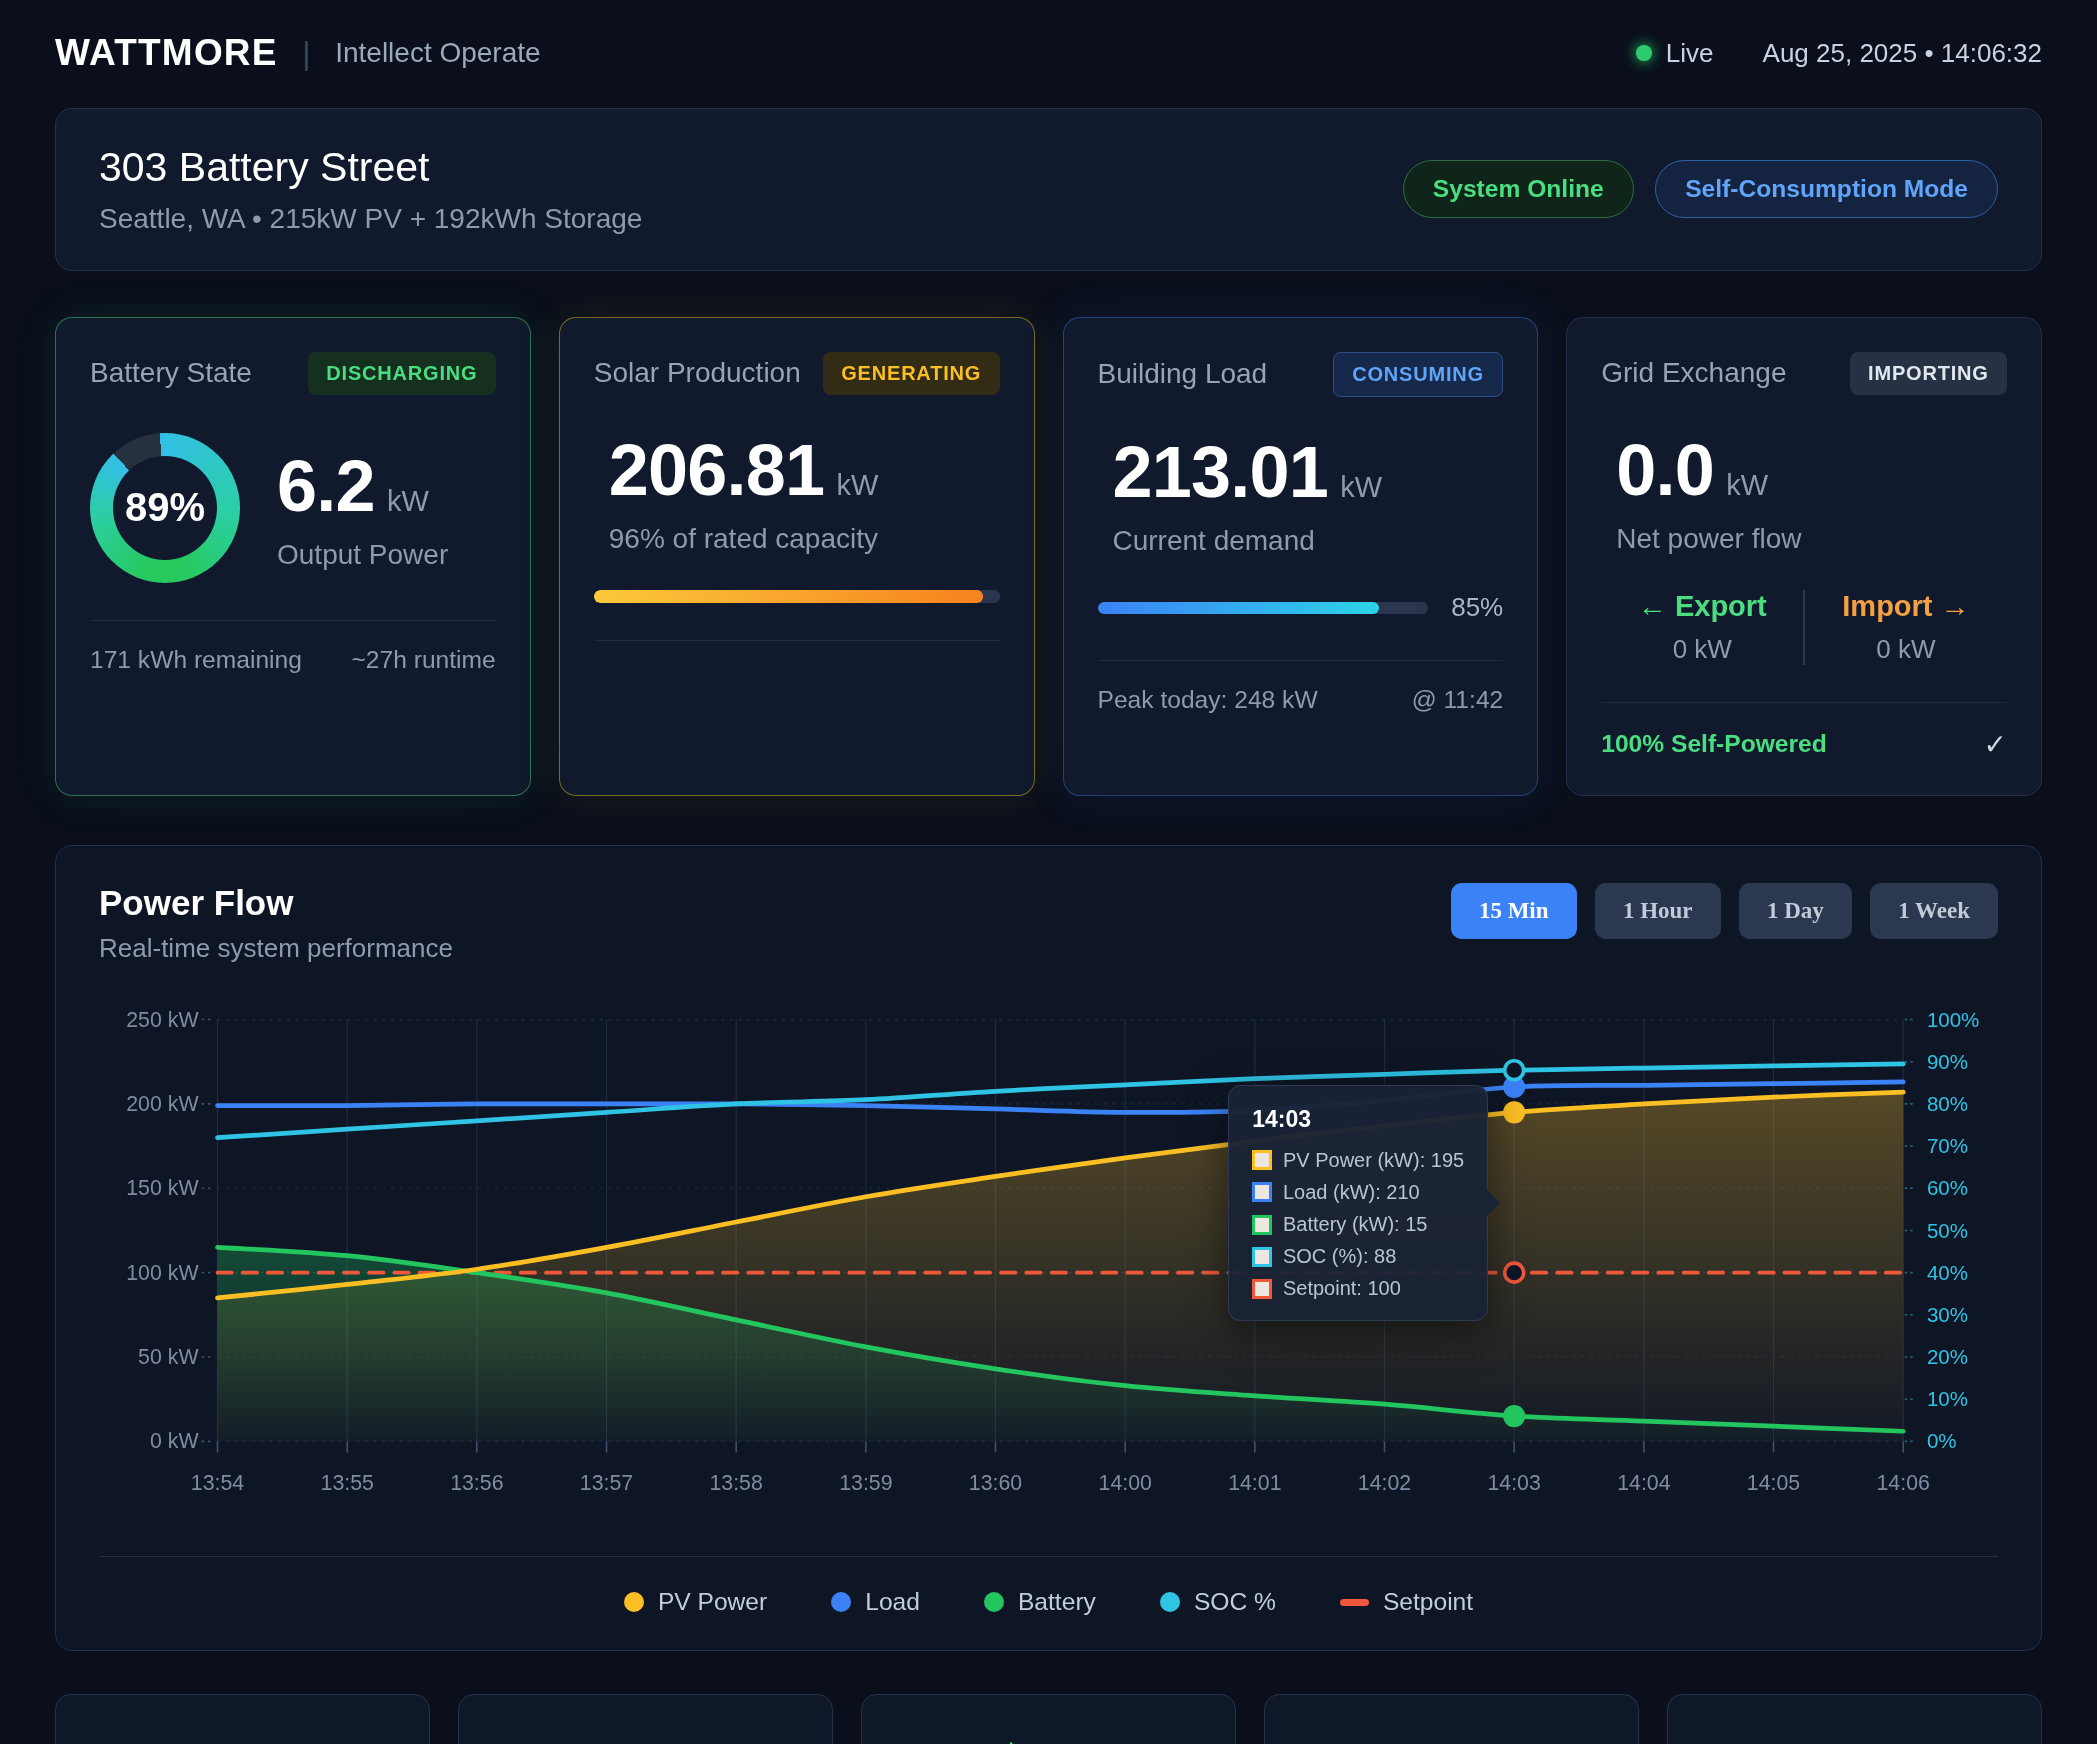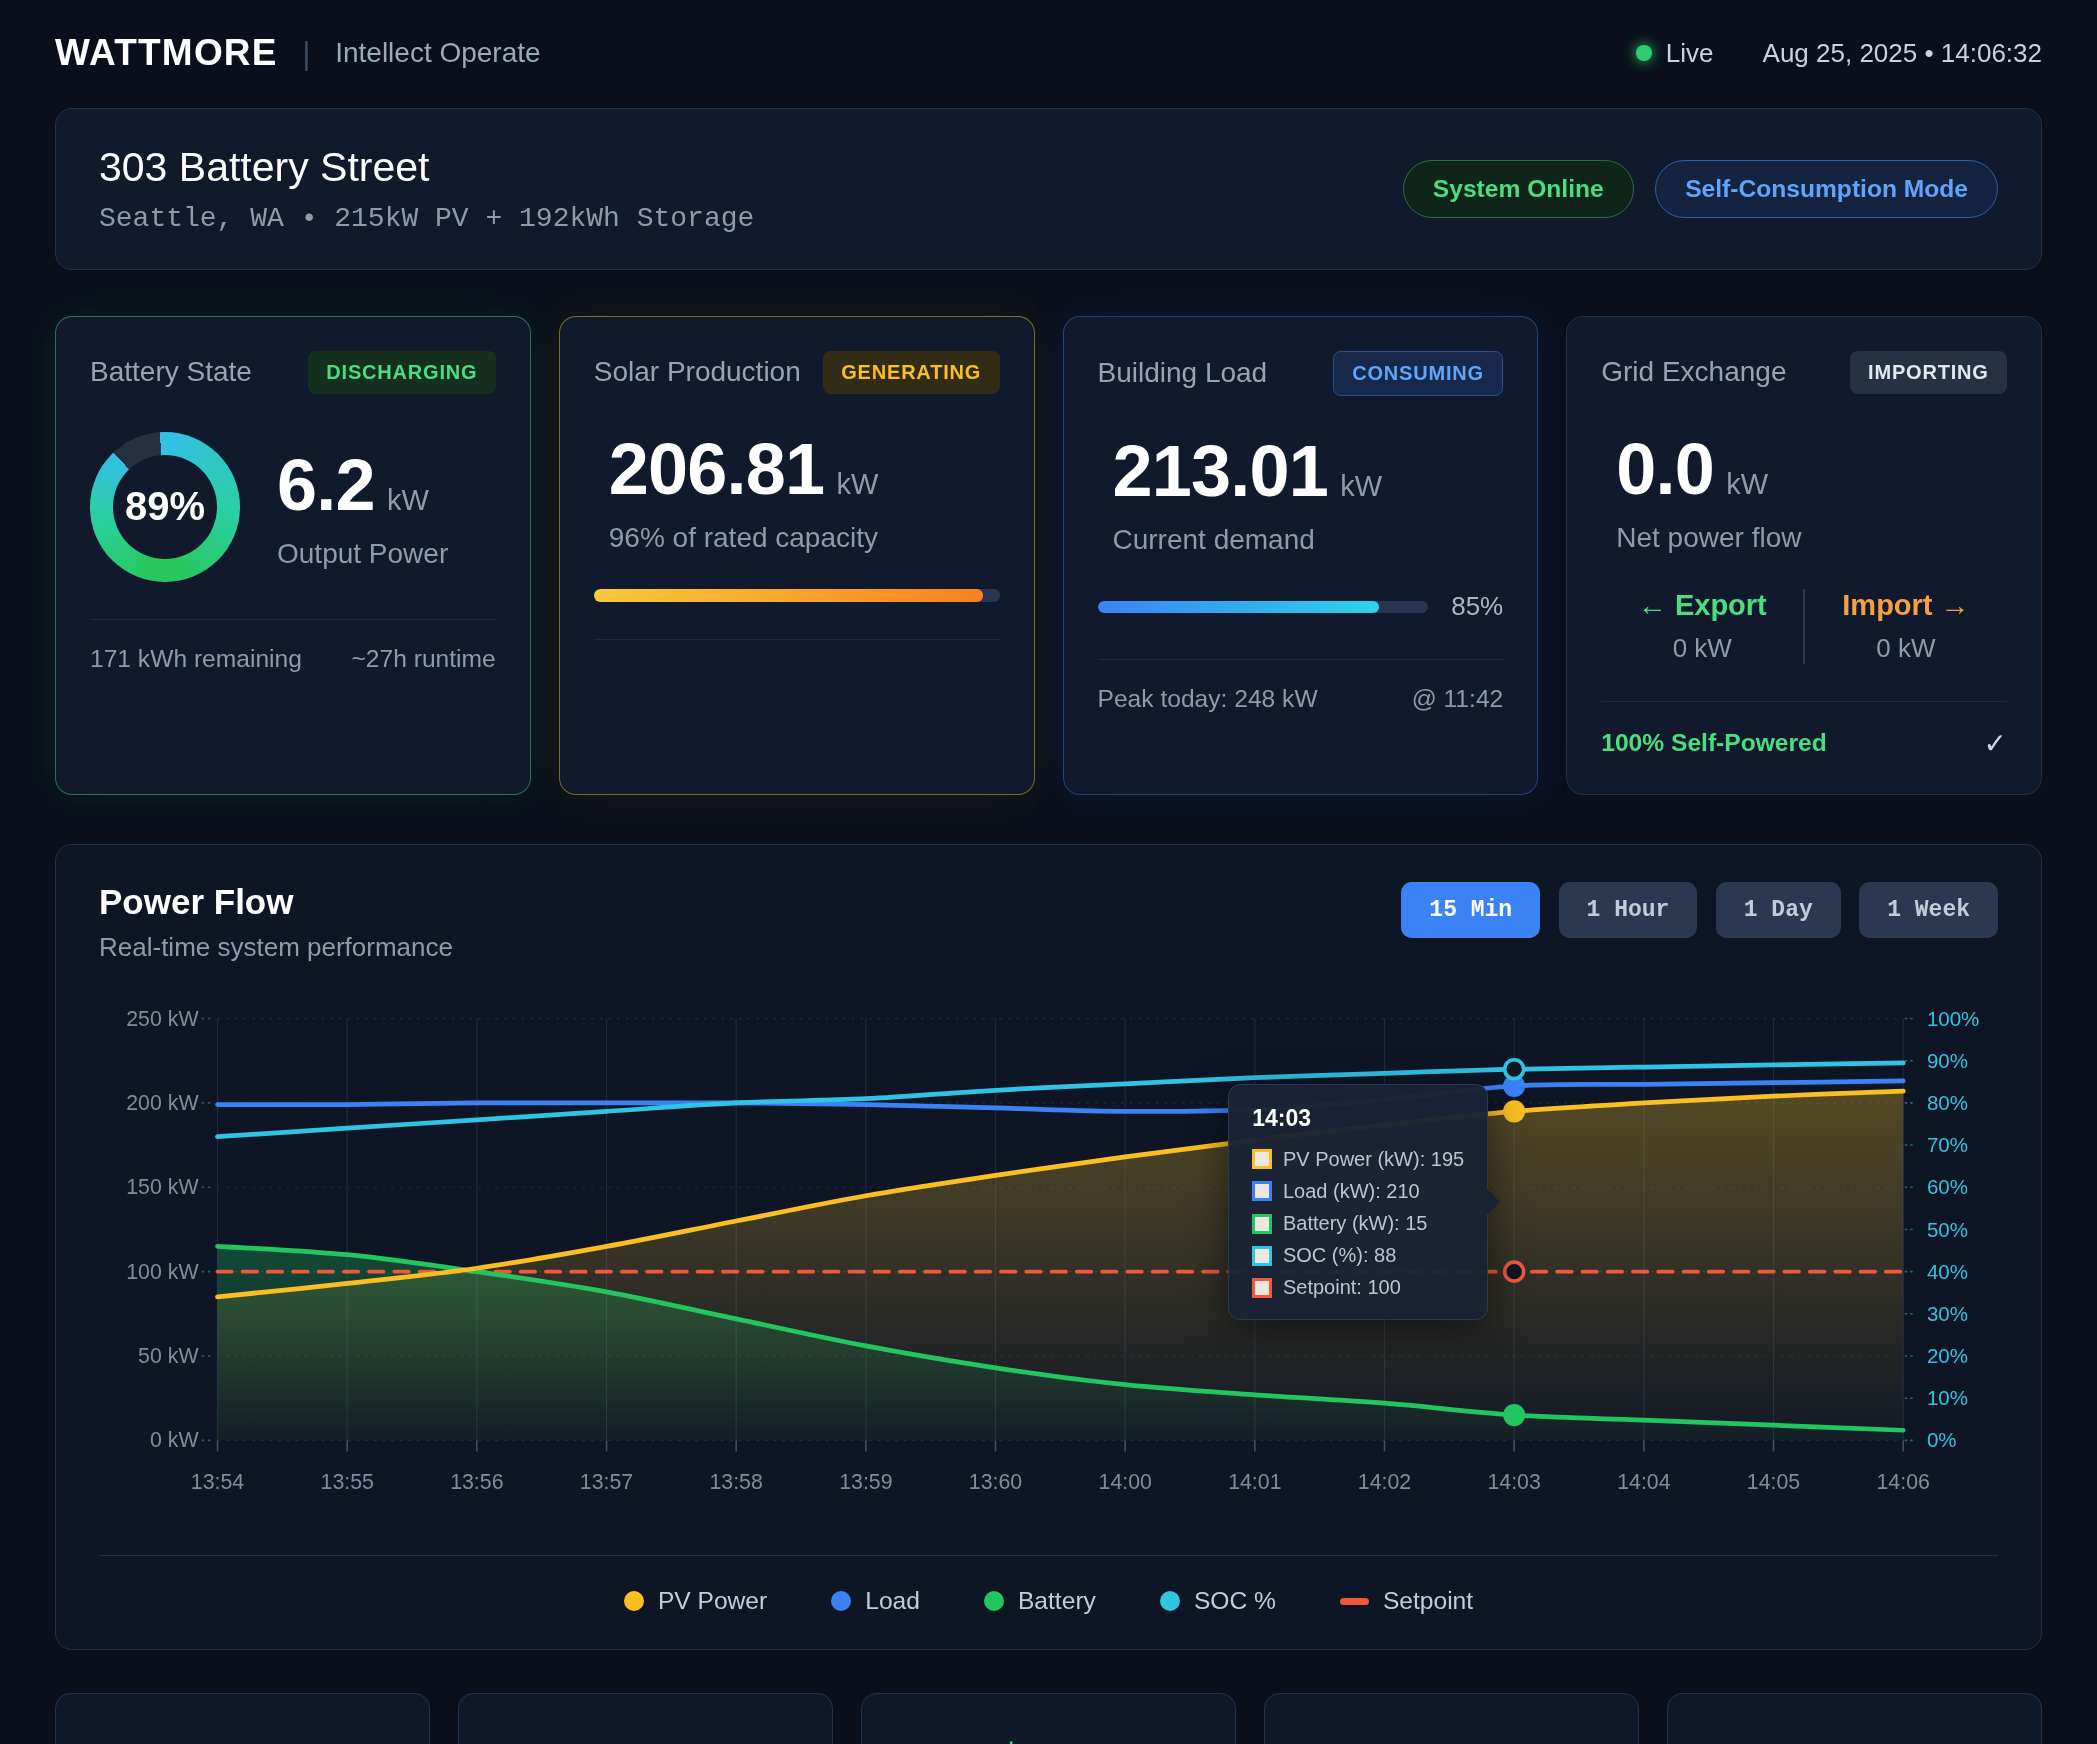--- a/index.html
+++ b/index.html
@@ -33,21 +33,21 @@
   .brand-sep{color:#39495f;font-size:32px;font-weight:300;margin:0 24.6px;}
   .product{font-size:28px;color:#9aa9bd;}
   .header-right{display:flex;align-items:center;gap:49px;}
   .live{display:flex;align-items:center;gap:14px;font-size:26px;color:#c9d3df;}
   .live-dot{width:15.4px;height:15.4px;border-radius:50%;background:var(--green2);box-shadow:0 0 12.3px var(--green2);}
   .datetime{font-size:26px;color:#c9d3df;}
   
   .site-card{margin:10.7px 55px 0;background:var(--card);border:0.8px solid var(--border);border-radius:17px;
     padding:35px 43px;display:flex;justify-content:space-between;align-items:center;}
   .site-title{font-size:41px;font-weight:400;color:#ffffff;}
-  .site-sub{font-size:28px;color:var(--muted);margin-top:12.3px;font-family:Liberation Mono, monospace;}
+  .site-sub{font-size:28px;color:var(--muted);margin-top:12.3px;}
   .pills{display:flex;gap:21.5px;}
   .pill{font-size:24.6px;font-weight:600;padding:14px 29px;border-radius:767px;white-space:nowrap;cursor:pointer;}
   .pill-online{color:var(--green);background:#0f2519;border:1.5px solid #2f6b45;}
   .pill-mode{color:var(--lblue);background:#142440;border:1.5px solid #2e5fa3;}
   
   .kpi-row{display:grid;grid-template-columns:repeat(4,1fr);gap:28px;margin:46px 55px 0;}
   .card{background:var(--card);border:0.8px solid var(--border);border-radius:17px;padding:34px;display:flex;flex-direction:column;}
   .card.glow-green{border-color:rgba(74,222,128,.45);box-shadow:0 0 46px rgba(34,197,94,.10);}
   .card.glow-yellow{border-color:rgba(250,204,21,.45);box-shadow:0 0 46px rgba(250,204,21,.08);}
   .card.glow-blue{border-color:rgba(59,130,246,.40);box-shadow:0 0 46px rgba(59,130,246,.10);}
@@ -84,21 +84,21 @@
   .flow-export{color:var(--green);}
   .flow-import{color:var(--orange);}
   .flow-value{font-size:26px;color:var(--muted);margin-top:10.7px;}
   .check{color:#cbd5e1;font-size:28px;}
   
   .power-card{margin:49px 55px 0;background:var(--card2);border:0.8px solid var(--border);border-radius:17px;padding:37px 43px 34px;}
   .power-head{display:flex;justify-content:space-between;align-items:flex-start;}
   .power-title{font-size:35px;font-weight:700;color:#ffffff;}
   .power-sub{font-size:26px;color:var(--muted);margin-top:10.7px;}
   .ranges{display:flex;gap:18.4px;}
-  .range-btn{font-family:Liberation Mono, monospace;font-size:23px;font-weight:600;padding:15.4px 28px;border-radius:10.7px;border:none;
+  .range-btn{font-family:Liberation Serif, serif;font-size:23px;font-weight:600;padding:15.4px 28px;border-radius:10.7px;border:none;
     background:#2b3850;color:#c2cbd8;cursor:pointer;white-space:nowrap;}
   .range-btn.active{background:var(--blue);color:#ffffff;}
   .chart-wrap{position:relative;margin-top:35px;}
   .chart-wrap svg{display:block;width:100%;height:auto;}
   .tooltip{position:absolute;top:86px;background:rgba(26,35,53,.97);border:0.8px solid #2c3a54;border-radius:12.3px;
     padding:20px 23px;z-index:5;box-shadow:0 10.7px 38px rgba(0,0,0,.5);}
   .tooltip::after{content:"";position:absolute;right:-13px;top:50%;transform:translateY(-50%);
     border:14px solid transparent;border-right:none;border-left:14px solid rgba(26,35,53,.97);}
   .tooltip-time{font-size:23px;font-weight:700;color:#ffffff;margin-bottom:15.4px;}
   .tooltip-row{display:flex;align-items:center;gap:10.7px;font-size:20px;color:#b9c4d4;margin-top:9.2px;white-space:nowrap;}

